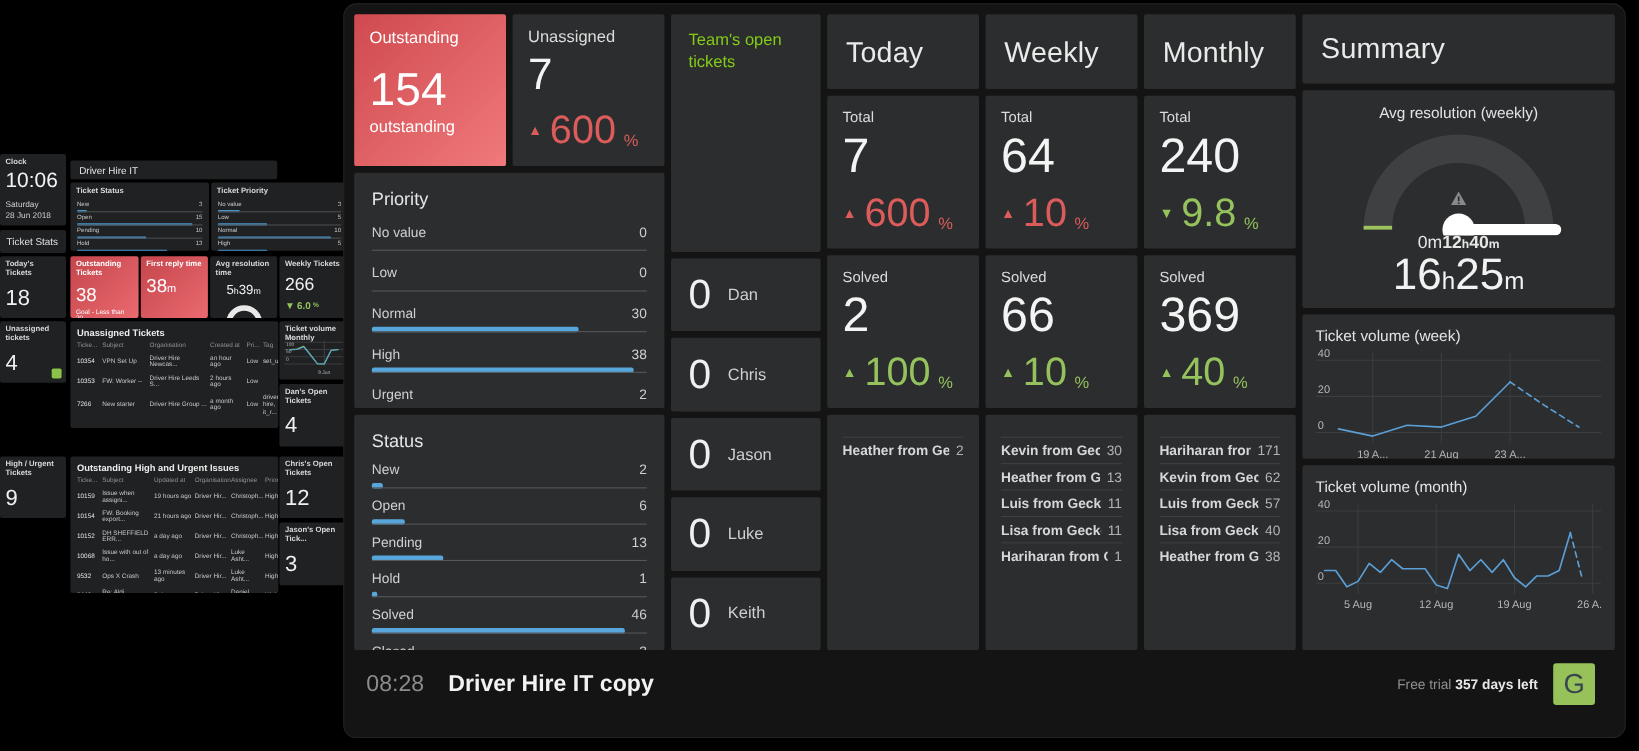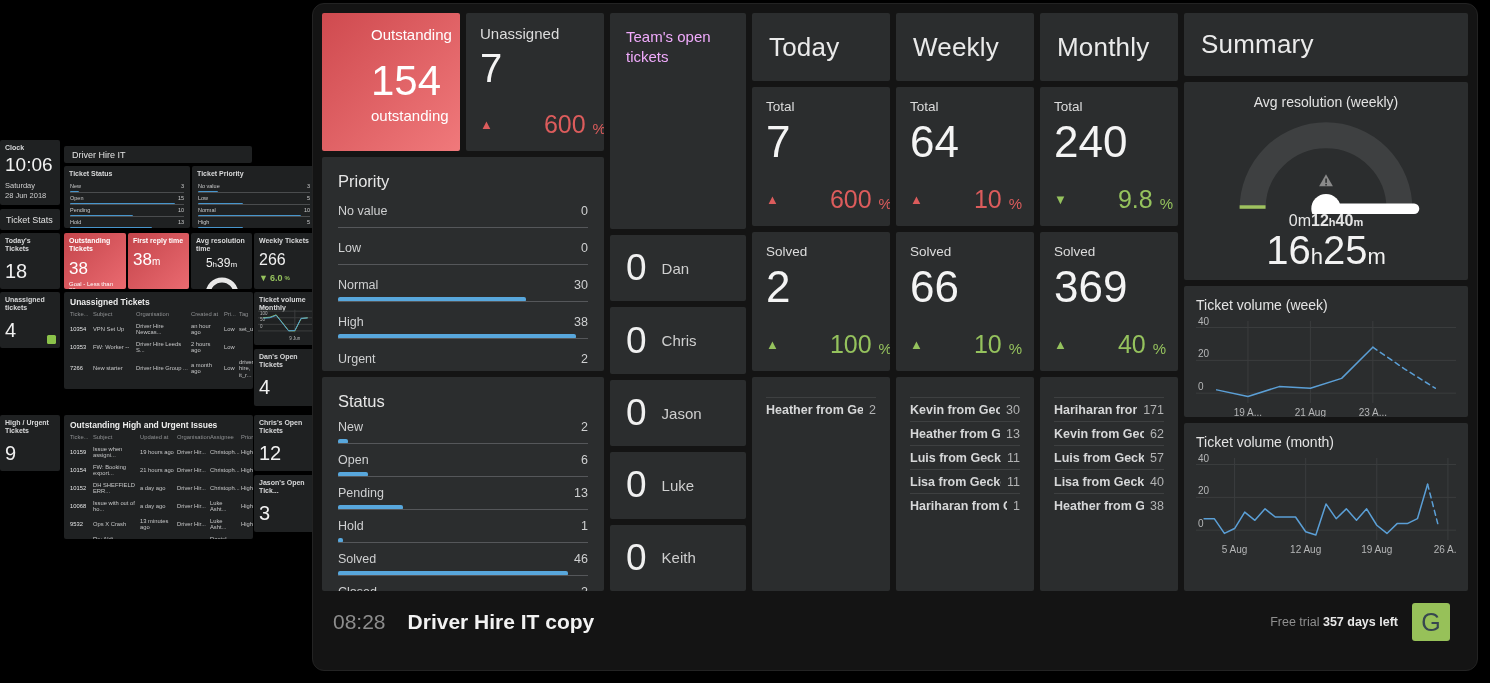--- a/index.html
+++ b/index.html
@@ -37,37 +37,37 @@
   .bdelta { display:flex; align-items:center; gap:2px; font-size:9px; padding:4px 5px 0 5px; font-weight:bold; }
   .bgauge-wrap { display:flex; justify-content:center; margin-top:2px; }
   .bchart { position:absolute; left:4px; right:3px; top:14px; bottom:3px; }
 
   
   .panel { position:absolute; left:312px; top:3px; width:1166px; height:668px;
            background:#141414; border:1px solid #232323; border-radius:12px; padding:9px; }
   .grid { display:flex; gap:6px; height:578px; }
   .col { display:flex; flex-direction:column; gap:6px; }
   .c282 { width:282px; } .c138 { width:138px; } .c284 { width:284px; }
-  .tile { background:#2b2d2e; border-radius:2px; color:#e8e8e8; position:relative; overflow:hidden;padding-left:35px; }
+  .tile { background:#2b2d2e; border-radius:2px; color:#e8e8e8; position:relative; overflow:hidden; }
   .tile.red { background:linear-gradient(135deg,#cf4a4f 0%,#f0797b 100%); }
   .hrow2 { display:flex; gap:6px; height:138px; }
   .half { width:138px; }
   .headertile { height:68px; display:flex; align-items:center; padding-left:17px;
                 font-size:26px; color:#eaeaea; letter-spacing:.2px; }
   .stat { display:flex; flex-direction:column; padding:12px 14px; }
   .stat-label { font-size:13.5px; color:#dcdcdc; }
   .stat-value { font-size:44px; font-weight:300; color:#f4f4f4; margin-top:4px; line-height:1.1; }
   .delta { margin-top:auto; display:flex; align-items:center; gap:7px; }
   .delta .arr { font-size:13px; line-height:1; }
-  .delta .dval { font-size:25px; font-weight:300;margin-left:44px; }
+  .delta .dval { font-size:36px; font-weight:300; }
   .delta .dunit { font-size:15px; align-self:flex-end; padding-bottom:2px; }
   .redtile-title { font-size:15px; color:#fff; padding:13px 14px 0 14px; }
   .redtile-value { font-size:42px; font-weight:300; color:#fff; padding:14px 14px 0 14px; }
   .redtile-sub { font-size:15px; color:#fff; padding:2px 14px 0 14px; }
-  .teams { height:216px; padding:14px 16px; font-size:15px; color:#f0abfc; line-height:1.35; }
+  .teams { height:216px; padding:14px 16px; font-size:15px; color:#84cc16; line-height:1.35; }
   .member { flex:1; display:flex; align-items:center; padding-left:16px; gap:15px; }
   .member-val { font-size:37px; font-weight:300; color:#f0f0f0; }
   .member-name { font-size:15px; color:#cfcfcf; }
   .listtile { padding:15px 16px; }
   .listtile .ltitle { font-size:16.5px; color:#e6e6e6; }
   .brow { margin-top:13px; }
   .brow-top { display:flex; justify-content:space-between; font-size:12.5px; color:#cfd0d1; }
   .brow-track { position:relative; height:5px; margin-top:5px; }
   .brow-track::after { content:""; position:absolute; left:0; right:0; bottom:0; height:1px; background:#55575a; }
   .brow-fill { position:absolute; left:0; bottom:0; height:5px; background:#58a7dc; border-radius:2px; }

